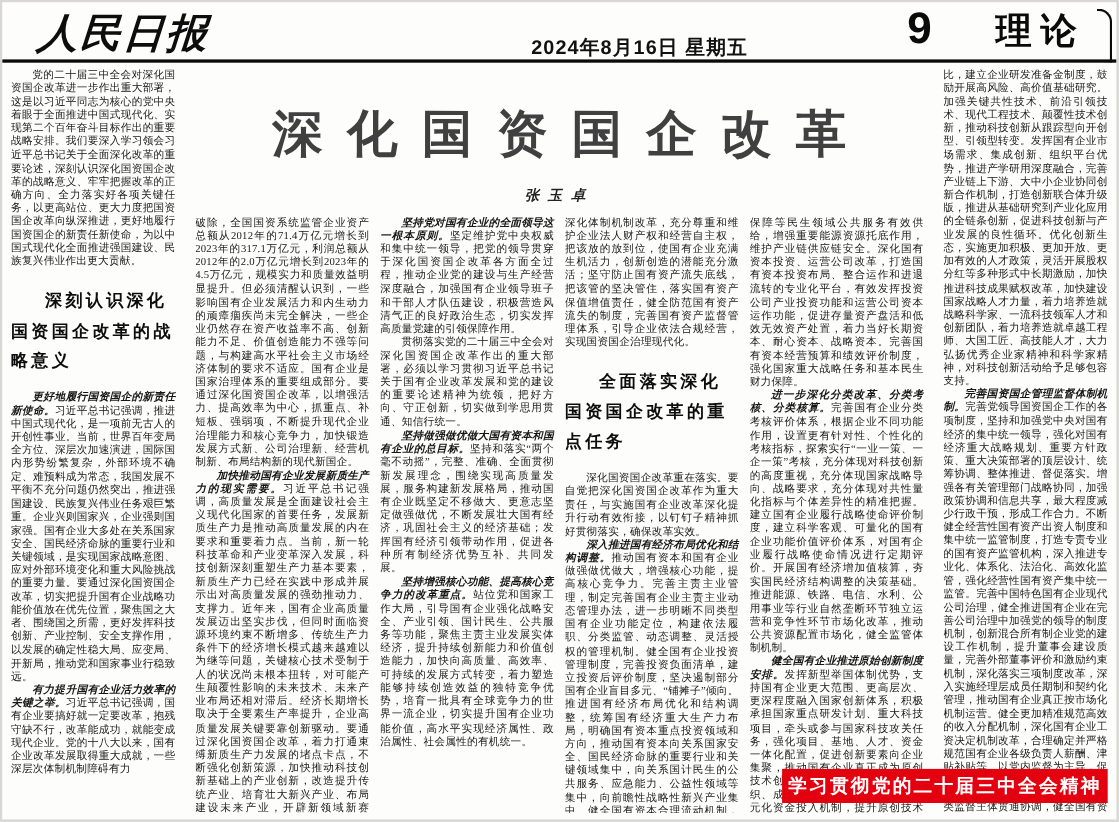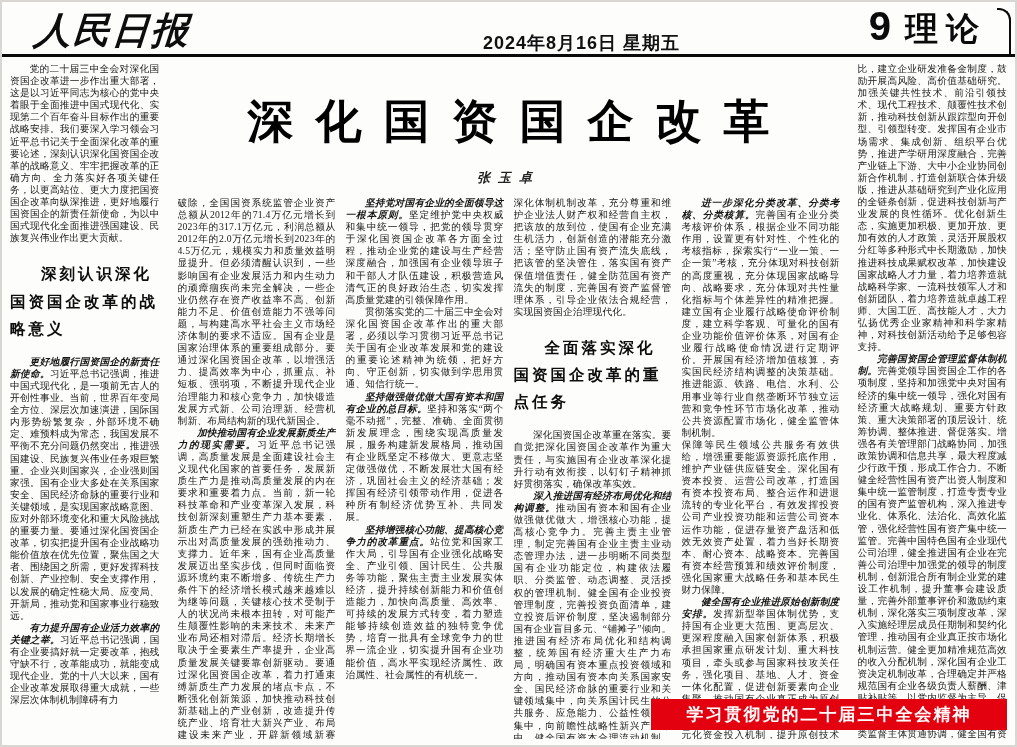--- a/index.html
+++ b/index.html
@@ -8,46 +8,46 @@
 
   
   .hdr { position:relative; height:55px; border-bottom:3px solid #0a0a0a; }
   .masthead { position:absolute; left:32px; top:4px; font-size:37px; font-weight:900; font-style:italic;
               letter-spacing:2px; color:#0d0d0d; transform:skewX(-4deg); font-family:"DejaVu Serif",serif; }
   .dateline { position:absolute; right:335px; top:29px; font-size:18px; font-weight:700;
               font-family:"Liberation Sans","DejaVu Sans",sans-serif; letter-spacing:1px; color:#111; }
   .pageno { position:absolute; right:28px; top:2px; display:flex; align-items:baseline; gap:14px;
             font-family:"Liberation Sans","DejaVu Sans",sans-serif; color:#0a0a0a; }
   .pageno .num { font-size:40px; font-weight:700; }
-  .pageno .sec { font-size:33px; font-weight:700; letter-spacing:8px; }
+  .pageno .sec { font-size:33px; font-weight:700; letter-spacing:8px;margin-left:44px; }
   .corner-curve { position:absolute; right:4px; top:6px; width:14px; height:49px;
                   border-top:2px solid #0a0a0a; border-right:2px solid #0a0a0a; border-top-right-radius:12px; }
 
   
   .content { position:relative; display:flex; gap:18px; padding:6px 8px 0 8px; height:682px; }
   .col { overflow:hidden; }
   .col-narrow { width:158px; height:676px; }
   .mid { width:662px; display:flex; flex-direction:column; }
   .headline-block { height:134px; text-align:center; }
-  .headline { margin-top:28px; font-size:46px; font-weight:900; letter-spacing:22px; color:#000000;
+  .headline { margin-top:28px; font-size:46px; font-weight:900; letter-spacing:22px; color:#404040;
               font-family:"Liberation Sans","DejaVu Sans",sans-serif; text-indent:22px; }
   .byline { margin-top:16px; font-size:13px; font-style:italic; font-weight:600; letter-spacing:8px; color:#222; }
   .mid-cols { display:flex; gap:10px; flex:1; overflow:hidden; }
   .mid-col { width:158px; overflow:hidden; }
 
   .body-para { font-size:9.7px; line-height:12.1px; text-align:justify; color:#171717;
                letter-spacing:0.2px; }
   .body-para.indent { text-indent:2em; }
   .lead { font-weight:700; font-style:italic; }
   .section-heading { font-family:"Liberation Sans","DejaVu Sans",sans-serif; font-weight:700;
                      font-size:15.5px; line-height:1.75; letter-spacing:3px; color:#0d0d0d;
                      text-indent:2em; margin:16px 0 14px 0; }
 
   
-  .banner { position:absolute; right:8px; bottom:15px; width:356px; height:31px; background:#e3000f;
+  .banner { position:absolute; right:8px; bottom:15px; width:296px; height:31px; background:#e3000f;
             color:#fff; display:flex; align-items:center; justify-content:center;
             font-family:"Liberation Sans","DejaVu Sans",sans-serif; font-weight:700;
             font-size:17px; letter-spacing:2px; z-index:5;margin-left:44px; }
 </style>
 </head>
 <body>
 
 <div class="page">
 
   <div class="hdr">
@@ -84,22 +84,22 @@
             <p class="body-para indent"><span class="lead">坚持做强做优做大国有资本和国有企业的总目标。</span>坚持和落实“两个毫不动摇”，完整、准确、全面贯彻新发展理念，围绕实现高质量发展，服务构建新发展格局，推动国有企业既坚定不移做大、更意志坚定做强做优，不断发展壮大国有经济，巩固社会主义的经济基础；发挥国有经济引领带动作用，促进各种所有制经济优势互补、共同发展。</p>
             <p class="body-para indent"><span class="lead">坚持增强核心功能、提高核心竞争力的改革重点。</span>站位党和国家工作大局，引导国有企业强化战略安全、产业引领、国计民生、公共服务等功能，聚焦主责主业发展实体经济，提升持续创新能力和价值创造能力，加快向高质量、高效率、可持续的发展方式转变，着力塑造能够持续创造效益的独特竞争优势，培育一批具有全球竞争力的世界一流企业，切实提升国有企业功能价值，高水平实现经济属性、政治属性、社会属性的有机统一。</p>
           </div>
         <div class="mid-col">
             <p class="body-para">深化体制机制改革，充分尊重和维护企业法人财产权和经营自主权，把该放的放到位，使国有企业充满生机活力，创新创造的潜能充分激活；坚守防止国有资产流失底线，把该管的坚决管住，落实国有资产保值增值责任，健全防范国有资产流失的制度，完善国有资产监督管理体系，引导企业依法合规经营，实现国资国企治理现代化。</p>
             <div class="section-heading">全面落实深化国资国企改革的重点任务</div>
             <p class="body-para indent">深化国资国企改革重在落实。要自觉把深化国资国企改革作为重大责任，与实施国有企业改革深化提升行动有效衔接，以钉钉子精神抓好贯彻落实，确保改革实效。</p>
             <p class="body-para indent"><span class="lead">深入推进国有经济布局优化和结构调整。</span>推动国有资本和国有企业做强做优做大，增强核心功能，提高核心竞争力。完善主责主业管理，制定完善国有企业主责主业动态管理办法，进一步明晰不同类型国有企业功能定位，构建依法履职、分类监管、动态调整、灵活授权的管理机制。健全国有企业投资管理制度，完善投资负面清单，建立投资后评价制度，坚决遏制部分国有企业盲目多元、“铺摊子”倾向。推进国有经济布局优化和结构调整，统筹国有经济重大生产力布局，明确国有资本重点投资领域和方向，推动国有资本向关系国家安全、国民经济命脉的重要行业和关键领域集中，向关系国计民生的公共服务、应急能力、公益性领域等集中，向前瞻性战略性新兴产业集中。健全国有资本合理流动机制，统筹推进战略性重组和专业化整合，加快调整存量结构，优化增量投向，加强在关键核心技术攻关和前瞻性战略性产业领域的投入布局，增加医疗卫生、健康养老、防灾减灾、应急</p>
           </div>
         <div class="mid-col">
+            <p class="body-para">保障等民生领域公共服务有效供给，增强重要能源资源托底作用，维护产业链供应链安全。深化国有资本投资、运营公司改革，打造国有资本投资布局、整合运作和进退流转的专业化平台，有效发挥投资公司产业投资功能和运营公司资本运作功能，促进存量资产盘活和低效无效资产处置，着力当好长期资本、耐心资本、战略资本。完善国有资本经营预算和绩效评价制度，强化国家重大战略任务和基本民生财力保障。</p>
             <p class="body-para indent"><span class="lead">进一步深化分类改革、分类考核、分类核算。</span>完善国有企业分类考核评价体系，根据企业不同功能作用，设置更有针对性、个性化的考核指标，探索实行“一业一策、一企一策”考核，充分体现对科技创新的高度重视，充分体现国家战略导向、战略要求，充分体现对共性量化指标与个体差异性的精准把握。建立国有企业履行战略使命评价制度，建立科学客观、可量化的国有企业功能价值评价体系，对国有企业履行战略使命情况进行定期评价。开展国有经济增加值核算，夯实国民经济结构调整的决策基础。推进能源、铁路、电信、水利、公用事业等行业自然垄断环节独立运营和竞争性环节市场化改革，推动公共资源配置市场化，健全监管体制机制。</p>
-            <p class="body-para">保障等民生领域公共服务有效供给，增强重要能源资源托底作用，维护产业链供应链安全。深化国有资本投资、运营公司改革，打造国有资本投资布局、整合运作和进退流转的专业化平台，有效发挥投资公司产业投资功能和运营公司资本运作功能，促进存量资产盘活和低效无效资产处置，着力当好长期资本、耐心资本、战略资本。完善国有资本经营预算和绩效评价制度，强化国家重大战略任务和基本民生财力保障。</p>
             <p class="body-para indent"><span class="lead">健全国有企业推进原始创新制度安排。</span>发挥新型举国体制优势，支持国有企业更大范围、更高层次、更深程度融入国家创新体系，积极承担国家重点研发计划、重大科技项目，牵头或参与国家科技攻关任务，强化项目、基地、人才、资金一体化配置，促进创新要素向企业集聚，推动国有企业真正成为原创技术创新决策、研发投入、科研组织、成果转化的重要主体。建立多元化资金投入机制，提升原创技术研发投入占</p>
           </div>
       </div>
     </div>
 
     <div class="col col-narrow">
         <p class="body-para">比，建立企业研发准备金制度，鼓励开展高风险、高价值基础研究。加强关键共性技术、前沿引领技术、现代工程技术、颠覆性技术创新，推动科技创新从跟踪型向开创型、引领型转变。发挥国有企业市场需求、集成创新、组织平台优势，推进产学研用深度融合，完善产业链上下游、大中小企业协同创新合作机制，打造创新联合体升级版，推进从基础研究到产业化应用的全链条创新，促进科技创新与产业发展的良性循环。优化创新生态，实施更加积极、更加开放、更加有效的人才政策，灵活开展股权分红等多种形式中长期激励，加快推进科技成果赋权改革，加快建设国家战略人才力量，着力培养造就战略科学家、一流科技领军人才和创新团队，着力培养造就卓越工程师、大国工匠、高技能人才，大力弘扬优秀企业家精神和科学家精神，对科技创新活动给予足够包容支持。</p>
         <p class="body-para indent"><span class="lead">完善国资国企管理监督体制机制。</span>完善党领导国资国企工作的各项制度，坚持和加强党中央对国有经济的集中统一领导，强化对国有经济重大战略规划、重要方针政策、重大决策部署的顶层设计、统筹协调、整体推进、督促落实。增强各有关管理部门战略协同，加强政策协调和信息共享，最大程度减少行政干预，形成工作合力。不断健全经营性国有资产出资人制度和集中统一监管制度，打造专责专业的国有资产监管机构，深入推进专业化、体系化、法治化、高效化监管，强化经营性国有资产集中统一监管。完善中国特色国有企业现代公司治理，健全推进国有企业在完善公司治理中加强党的领导的制度机制，创新混合所有制企业党的建设工作机制，提升董事会建设质量，完善外部董事评价和激励约束机制，深化落实三项制度改革，深入实施经理层成员任期制和契约化管理，推动国有企业真正按市场化机制运营。健全更加精准规范高效的收入分配机制，深化国有企业工资决定机制改革，合理确定并严格规范国有企业各级负责人薪酬、津贴补贴等。以党内监督为主导，促进出资人监督和纪检监察监督、巡视监督、审计监督、社会监督等各类监督主体贯通协调，健全国有资产监督问责机制，不断提升监督效能，坚决防止国有资产流失。</p>
       </div>
   </div>

